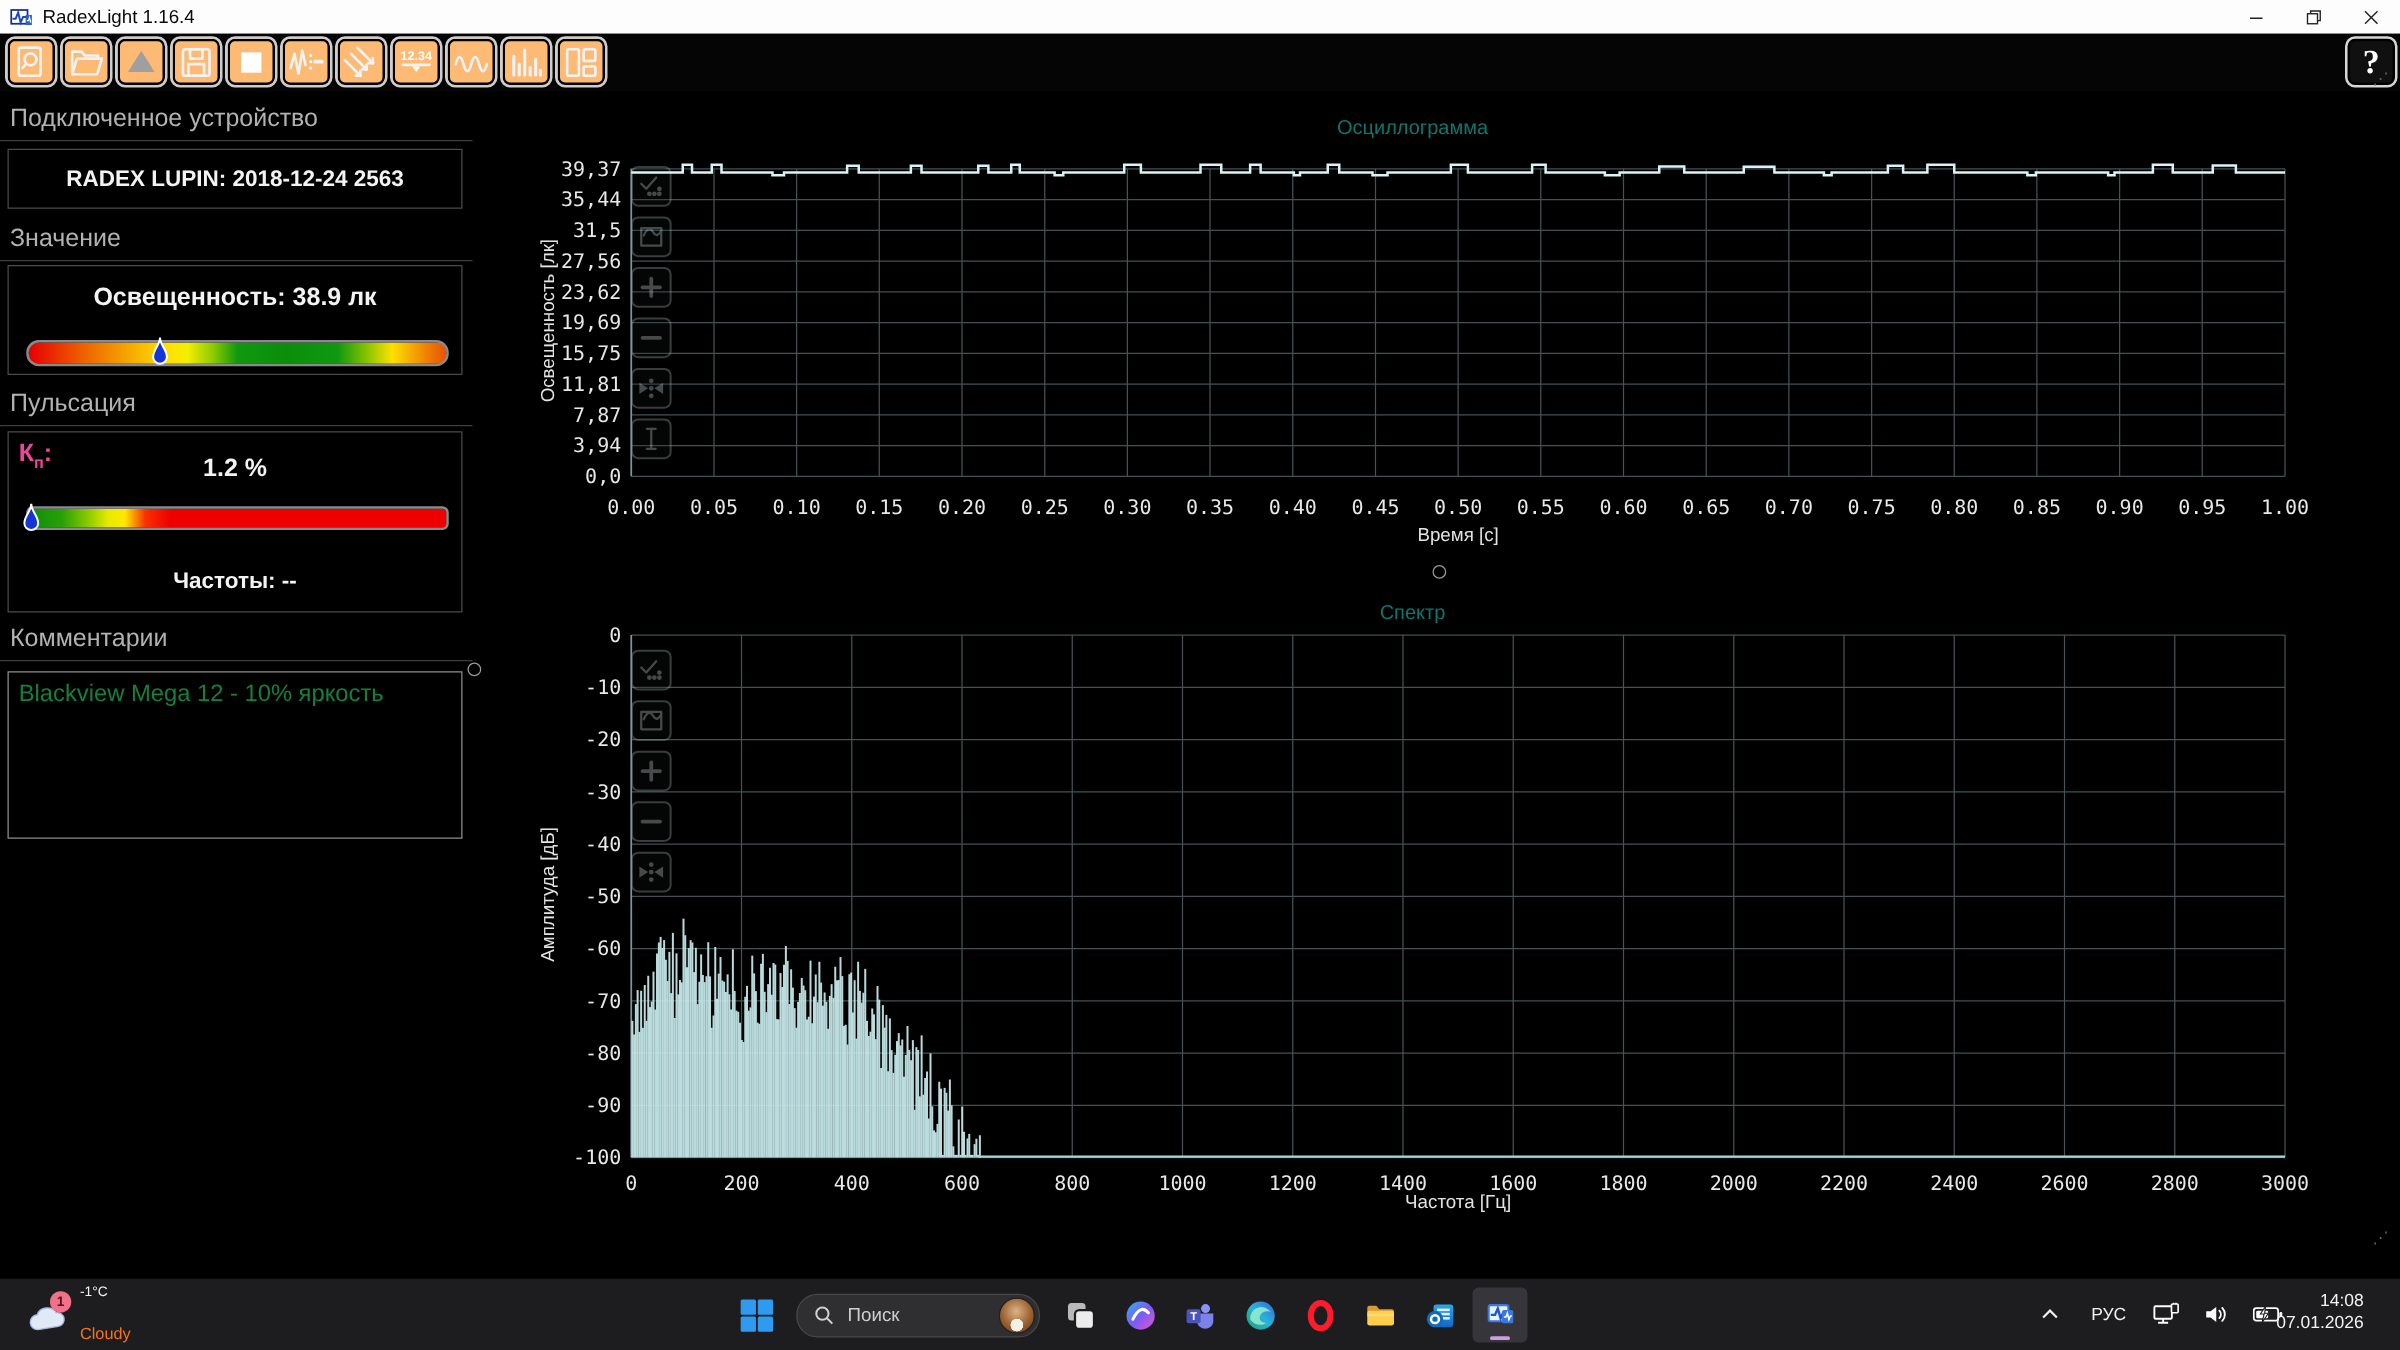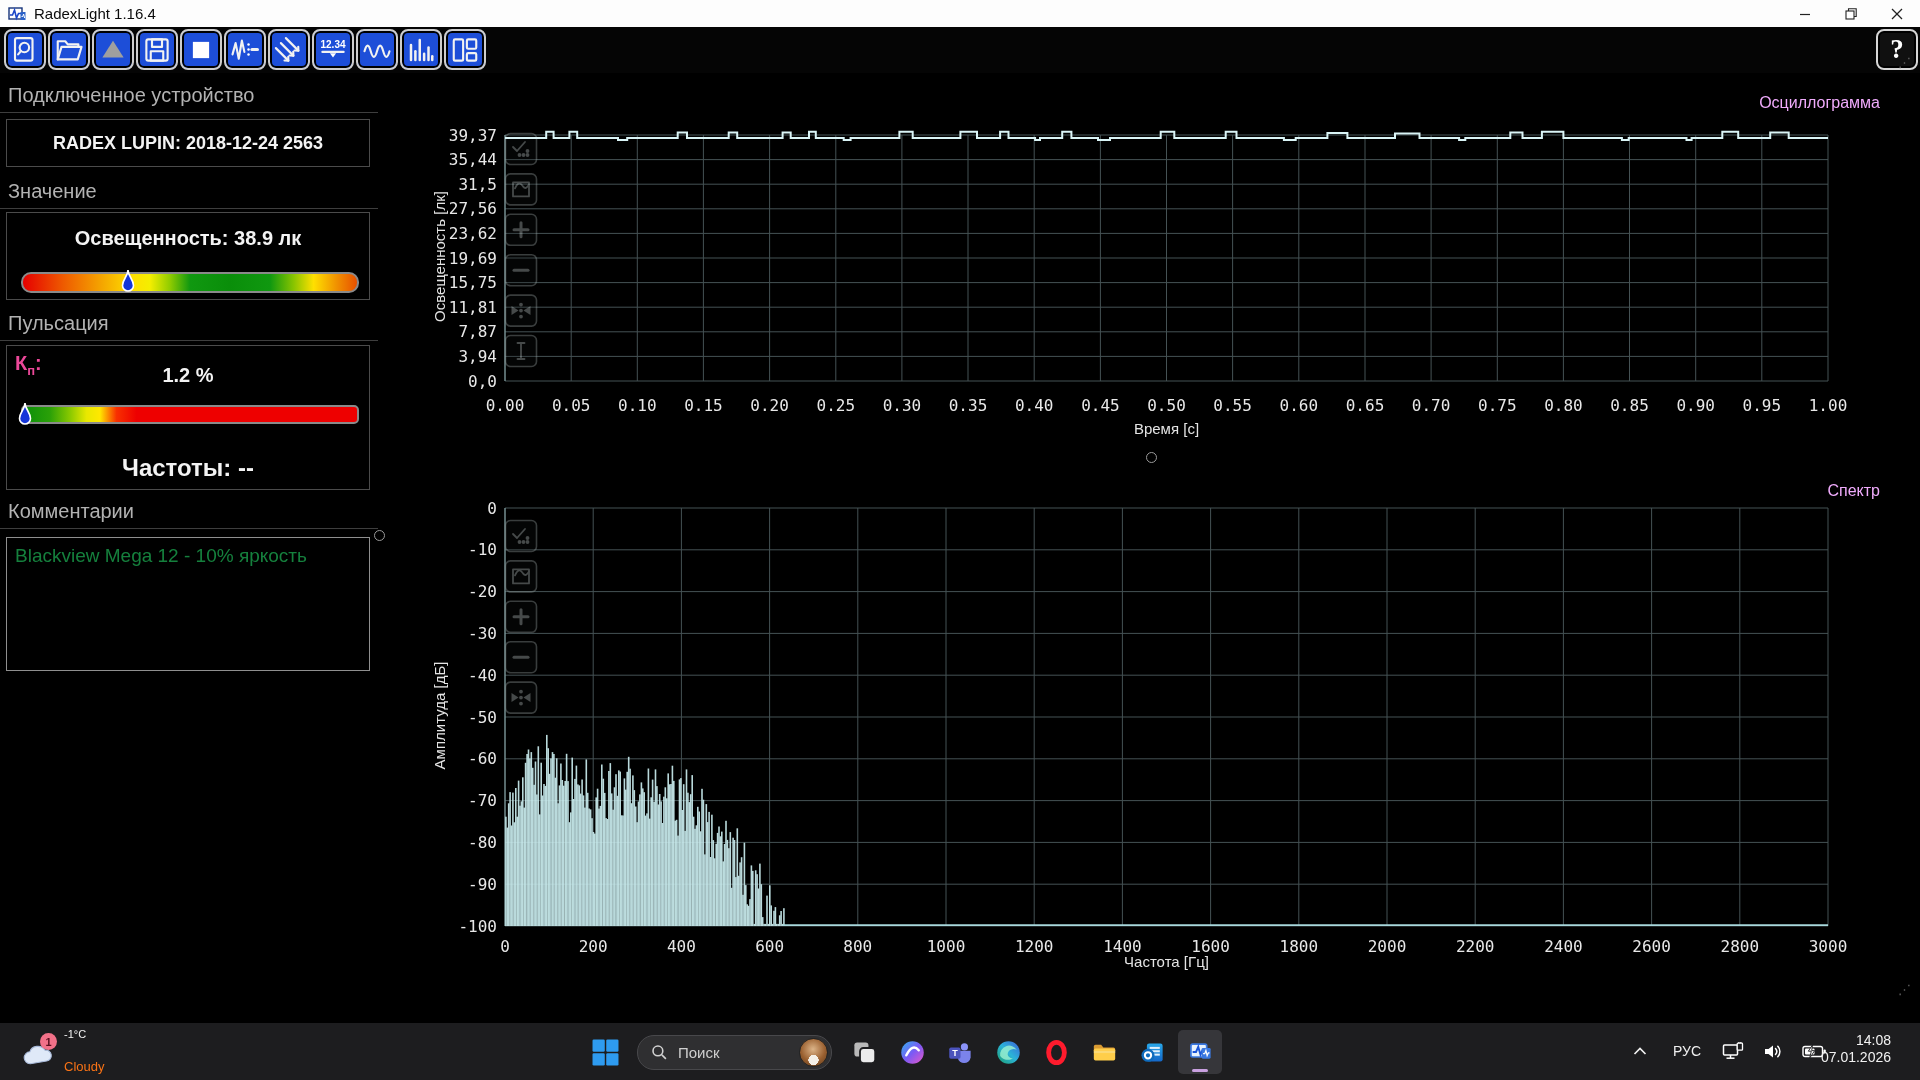--- a/index.html
+++ b/index.html
@@ -9,40 +9,40 @@
   
   .titlebar{position:absolute;left:0;top:0;width:1920px;height:27px;background:#fdfdfd;
             display:flex;align-items:center;color:#111;}
   .titlebar .ticon{margin:0 8px 0 8px;display:flex;}
   .titlebar .ttext{font-size:15px;color:#0b0b0b;}
   .wctl{margin-left:auto;display:flex;height:27px;}
   .wbtn{width:46px;height:27px;display:flex;align-items:center;justify-content:center;background:transparent;border:0;}
   
   .toolbar{position:absolute;left:0;top:27px;width:1920px;height:46px;background:#050505;}
   .tb-row{position:absolute;left:4px;top:2px;display:flex;gap:2px;}
-  .tbtn{width:42px;height:41px;background:#1d4ed8;border:2px solid #cdcdcd;border-radius:8px;
+  .tbtn{width:42px;height:41px;background:#fdba74;border:2px solid #cdcdcd;border-radius:8px;
         box-shadow:inset 0 0 0 2px #000;display:flex;align-items:center;justify-content:center;padding:0;}
   .helpbtn{position:absolute;left:1876px;top:2px;width:42px;height:41px;background:#101010;border:2px solid #d6d6d6;
         border-radius:8px;box-shadow:inset 0 0 0 2px #000;color:#fff;font-size:27px;font-weight:bold;
         display:flex;align-items:center;justify-content:center;font-family:"Liberation Serif",serif;}
   
   .sec-h{position:absolute;left:0;width:370px;padding:0 0 5px 8px;font-size:20px;color:#b2b2b2;
          border-bottom:1px solid #3e3e3e;}
   .panelbox{position:absolute;left:6px;width:364px;border:1px solid #4b4b4b;background:#000;box-sizing:border-box;}
   .ctrtxt{width:100%;text-align:center;color:#f3f3f3;font-weight:bold;}
   .gradbar{position:absolute;left:14px;width:338px;box-sizing:border-box;border:2px solid #8a8a8a;}
   .grad1{height:21px;border-radius:10px;
     background:linear-gradient(90deg,#e60000 0%,#ee5a00 12%,#f5a800 24%,#ffe000 33%,#f4ee00 38%,#90cc00 44%,#109810 50%,#0a8e0a 62%,#109810 74%,#88c400 81%,#ffe000 87%,#f09000 94%,#e85000 100%);}
   .grad2{height:19px;border-radius:5px;
     background:linear-gradient(90deg,#0a8e0a 0%,#2aa008 8%,#88c800 14%,#e8e800 19%,#ffe800 23%,#f83000 28%,#ee0000 34%,#ee0000 100%);}
   .droplet{position:absolute;width:14px;height:26px;}
   .gripdot{position:absolute;width:9px;height:9px;border:1.5px solid #9a9a9a;border-radius:50%;background:transparent;}
   .dots3{position:absolute;color:#606060;font-size:13px;}
   
-  .chart-title{position:absolute;text-align:right;color:#f0abfc;font-size:16px;}
+  .chart-title{position:absolute;text-align:center;color:#0f766e;font-size:16px;}
   .axis-xlab{position:absolute;text-align:center;color:#e4e4e4;font-size:15px;}
   .axis-ylab{position:absolute;width:180px;text-align:center;color:#e4e4e4;font-size:15px;
              transform:rotate(-90deg);white-space:nowrap;}
   .tick{font-family:"DejaVu Sans Mono",monospace;font-size:16px;fill:#e8e8e8;}
   
   .taskbar{position:absolute;left:0;top:1023px;width:1920px;height:57px;background:#1d1d1f;color:#eee;}
   .weather{position:absolute;left:12px;top:3px;width:160px;height:50px;display:flex;align-items:center;background:transparent;border:0;color:#eee;}
   .wbadge{position:absolute;left:22px;top:2px;width:17px;height:17px;border-radius:50%;background:#f27189;
           color:#5a1020;font-size:11px;font-weight:bold;display:flex;align-items:center;justify-content:center;}
   .wtemp{font-size:11px;color:#f2f2f2;text-align:left;}
@@ -204,21 +204,21 @@
   <div class="sec-h" style="top:312px;">Пульсация</div>
   <div class="panelbox" style="top:345px;height:145px;">
     <div class="abs" style="left:8px;top:6px;color:#ec4899;font-weight:bold;font-size:20px;"><span>К</span><sub style="font-size:13px;">п</sub><span>:</span></div>
     <div class="ctrtxt abs" style="top:18px;font-size:20px;">1.2 %</div>
     <div class="gradbar grad2 abs" style="top:59px;"></div>
     <div class="droplet" style="left:11px;top:56px;">
       <svg width="14" height="26" viewBox="0 0 14 26">
           <path d="M7,1 C7,7 1.5,10.5 1.5,16.5 a5.5,5.5 0 0 0 11,0 C12.5,10.5 7,7 7,1 Z" fill="#1535d8" stroke="#fff" stroke-width="1.6"></path>
         </svg>
     </div>
-    <div class="ctrtxt abs" style="top:108px;font-size:24px;">Частоты: --</div>
+    <div class="ctrtxt abs" style="top:108px;font-size:18px;">Частоты: --</div>
   </div>
 
   <div class="sec-h" style="top:500px;">Комментарии</div>
   <div class="panelbox" style="top:537px;height:134px;border-color:#8f8f8f;">
     <div class="abs" style="left:8px;top:7px;color:#15803d;font-size:19px;">Blackview Mega 12 - 10% яркость</div>
   </div>
   <div class="gripdot" style="left:374px;top:530px;"></div>
 
   <div class="chart-title" style="left:380px;top:94px;width:1500px;">Осциллограмма</div>
   <div class="axis-ylab" style="left:349px;top:248px;">Освещенность [лк]</div>

